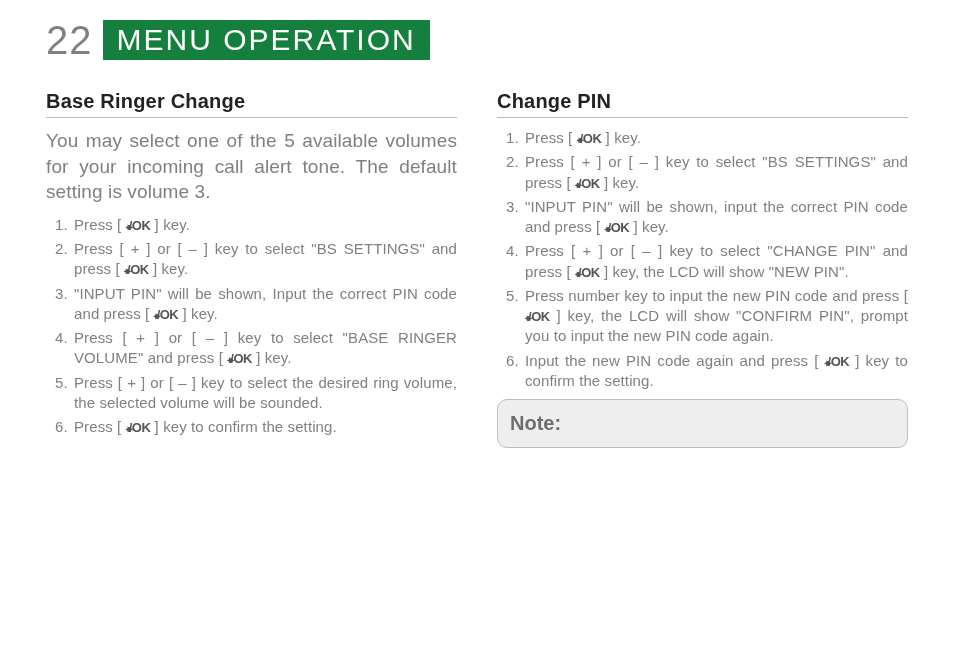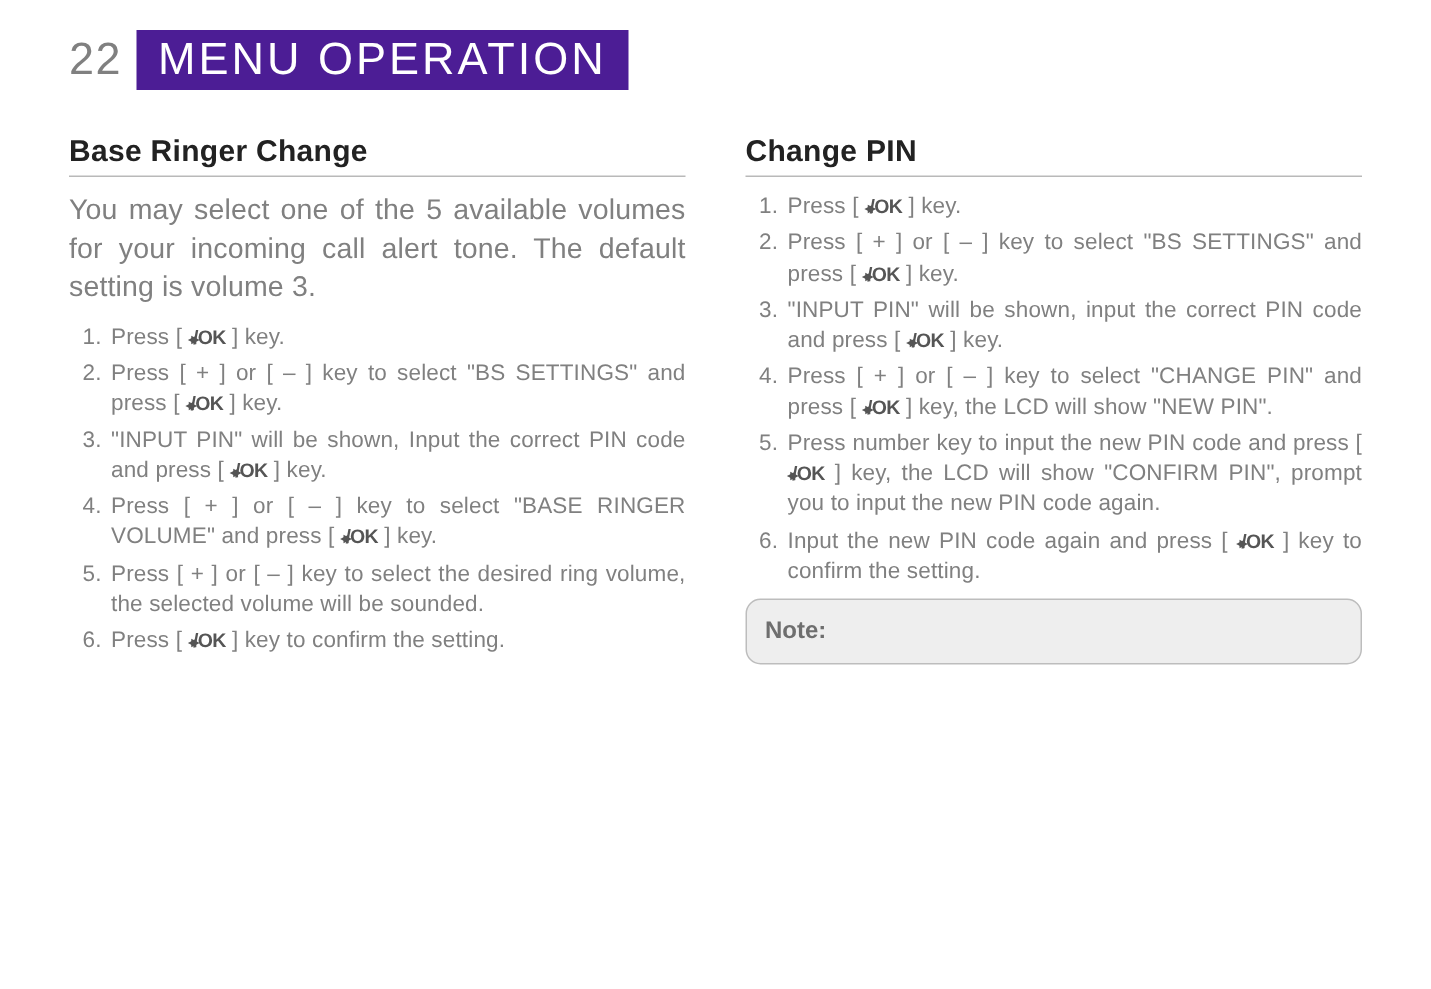--- a/index.html
+++ b/index.html
@@ -20,29 +20,29 @@
     position: relative;
   }
   .header {
     display: flex;
     align-items: stretch;
     height: 40px;
     margin-bottom: 30px;
   }
   .pagenum {
     color: #808080;
-    font-size: 30px;
+    font-size: 40px;
     font-weight: 400;
     letter-spacing: 1px;
     display: flex;
     align-items: center;
     padding-right: 10px;
   }
   .tab {
-    background: #4c1d95;
+    background: #15803d;
     color: #fff;
     font-size: 30px;
     letter-spacing: 2px;
     font-weight: 400;
     padding: 0 14px;
     display: flex;
     align-items: center;
     text-transform: uppercase;
   }
   .columns {
@@ -96,21 +96,21 @@
     font-size: 10px;
     letter-spacing: -3px;
     margin-right: -1px;
   }
   .note {
     border: 1px solid #bdbdbd;
     border-radius: 10px;
     background: #eeeeee;
     padding: 10px 12px 10px 12px;
     margin-top: 8px;
-    font-size: 16px;
+    font-size: 20px;
     line-height: 1.35;
   }
   .note b {
     color: #6e6e6e;
     font-weight: 700;
   }
   ol.notelist {
     margin: 4px 0 0 0;
     padding-left: 22px;
   }

